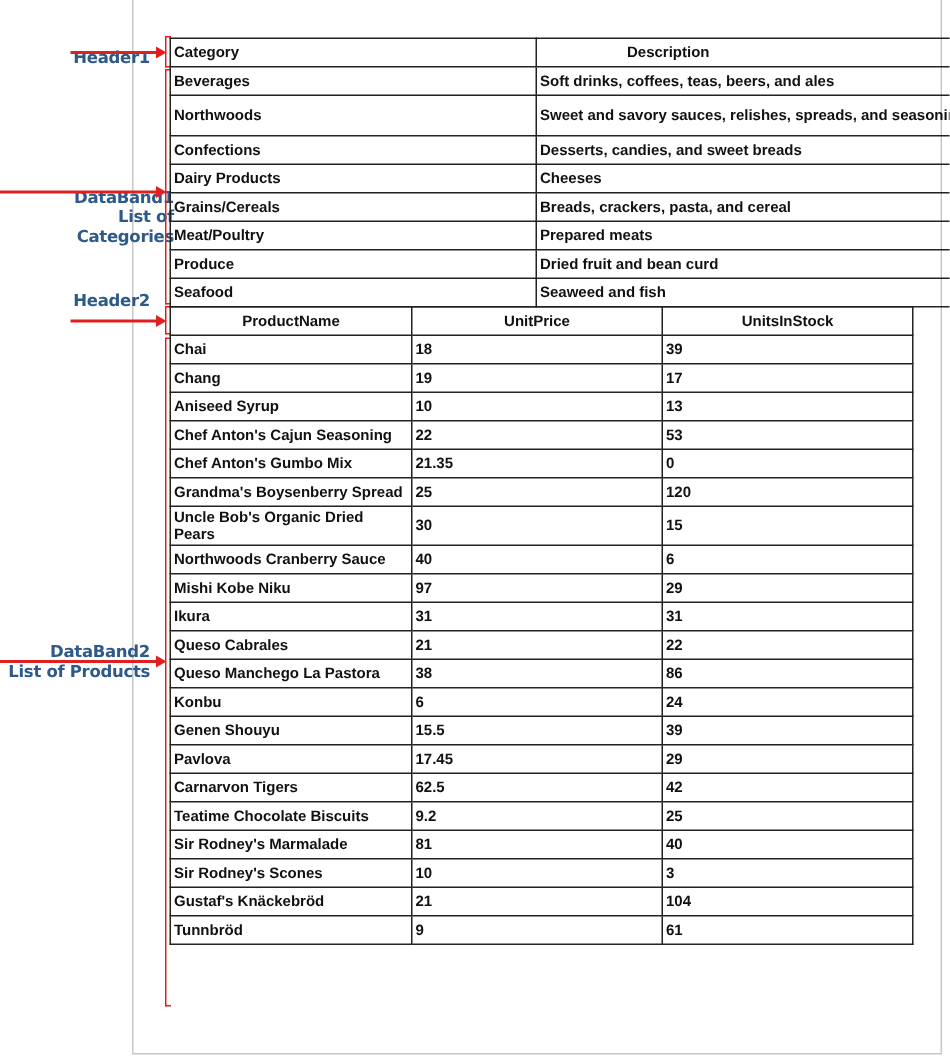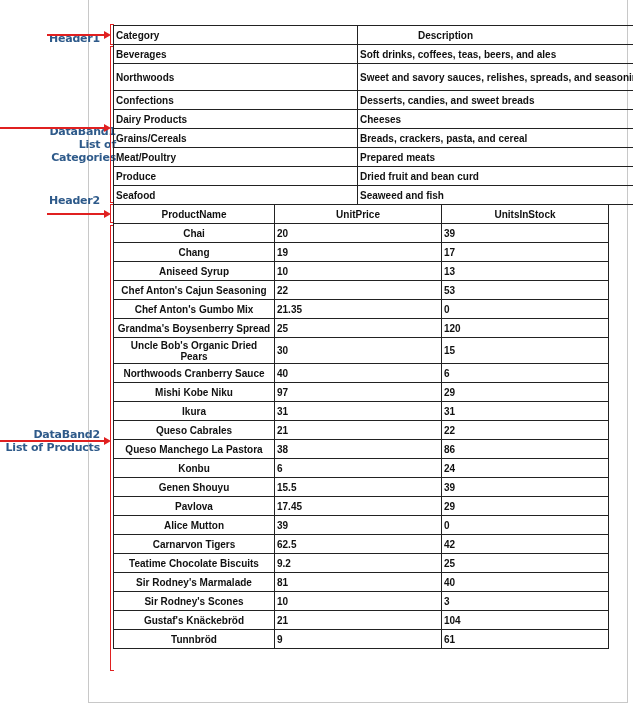--- a/index.html
+++ b/index.html
@@ -21,21 +21,21 @@
   }
   #cat-table { top: 25px; width: 494px; }
   #cat-table td.c1 { width: 239px; text-align: left; }
   #cat-table td.c2 { width: 245px; text-align: left; }
   #cat-table tr { height: 19px; }
   #cat-table tr.tall { height: 27px; }
   #cat-table tr.hdr td { }
   #cat-table tr.hdr td.c2 { padding-left: 60px; }
 
   #prod-table { top: 204px; width: 494px; }
-  #prod-table td.p1 { width: 156px; text-align: center; }
+  #prod-table td.p1 { width: 156px; text-align: left; }
   #prod-table td.p2 { width: 162px; text-align: left; }
   #prod-table td.p3 { width: 162px; text-align: left; }
   #prod-table tr { height: 19px; }
   #prod-table tr.tall { height: 26px; }
   #prod-table tr.hdr td { text-align: center; }
 
   .label {
     position: absolute; color: #2e5a8a; font-family: "DejaVu Sans", sans-serif; font-weight: bold;
     font-size: 11px; text-align: right; line-height: 13px; letter-spacing: -0.2px; margin-top: 10px;
   }
@@ -122,21 +122,21 @@
 
 <table class="rep" id="prod-table">
   <tbody id="prod-body">
     <tr class="hdr">
       <td class="p1">ProductName</td>
       <td class="p2">UnitPrice</td>
       <td class="p3">UnitsInStock</td>
     </tr>
   <tr>
         <td class="p1">Chai</td>
-        <td class="p2">20</td>
+        <td class="p2">18</td>
         <td class="p3">39</td>
       </tr>
       <tr>
         <td class="p1">Chang</td>
         <td class="p2">19</td>
         <td class="p3">17</td>
       </tr>
       <tr>
         <td class="p1">Aniseed Syrup</td>
         <td class="p2">10</td>
@@ -196,25 +196,20 @@
         <td class="p1">Genen Shouyu</td>
         <td class="p2">15.5</td>
         <td class="p3">39</td>
       </tr>
       <tr>
         <td class="p1">Pavlova</td>
         <td class="p2">17.45</td>
         <td class="p3">29</td>
       </tr>
       <tr>
-        <td class="p1">Alice Mutton</td>
-        <td class="p2">39</td>
-        <td class="p3">0</td>
-      </tr>
-      <tr>
         <td class="p1">Carnarvon Tigers</td>
         <td class="p2">62.5</td>
         <td class="p3">42</td>
       </tr>
       <tr>
         <td class="p1">Teatime Chocolate Biscuits</td>
         <td class="p2">9.2</td>
         <td class="p3">25</td>
       </tr>
       <tr>

